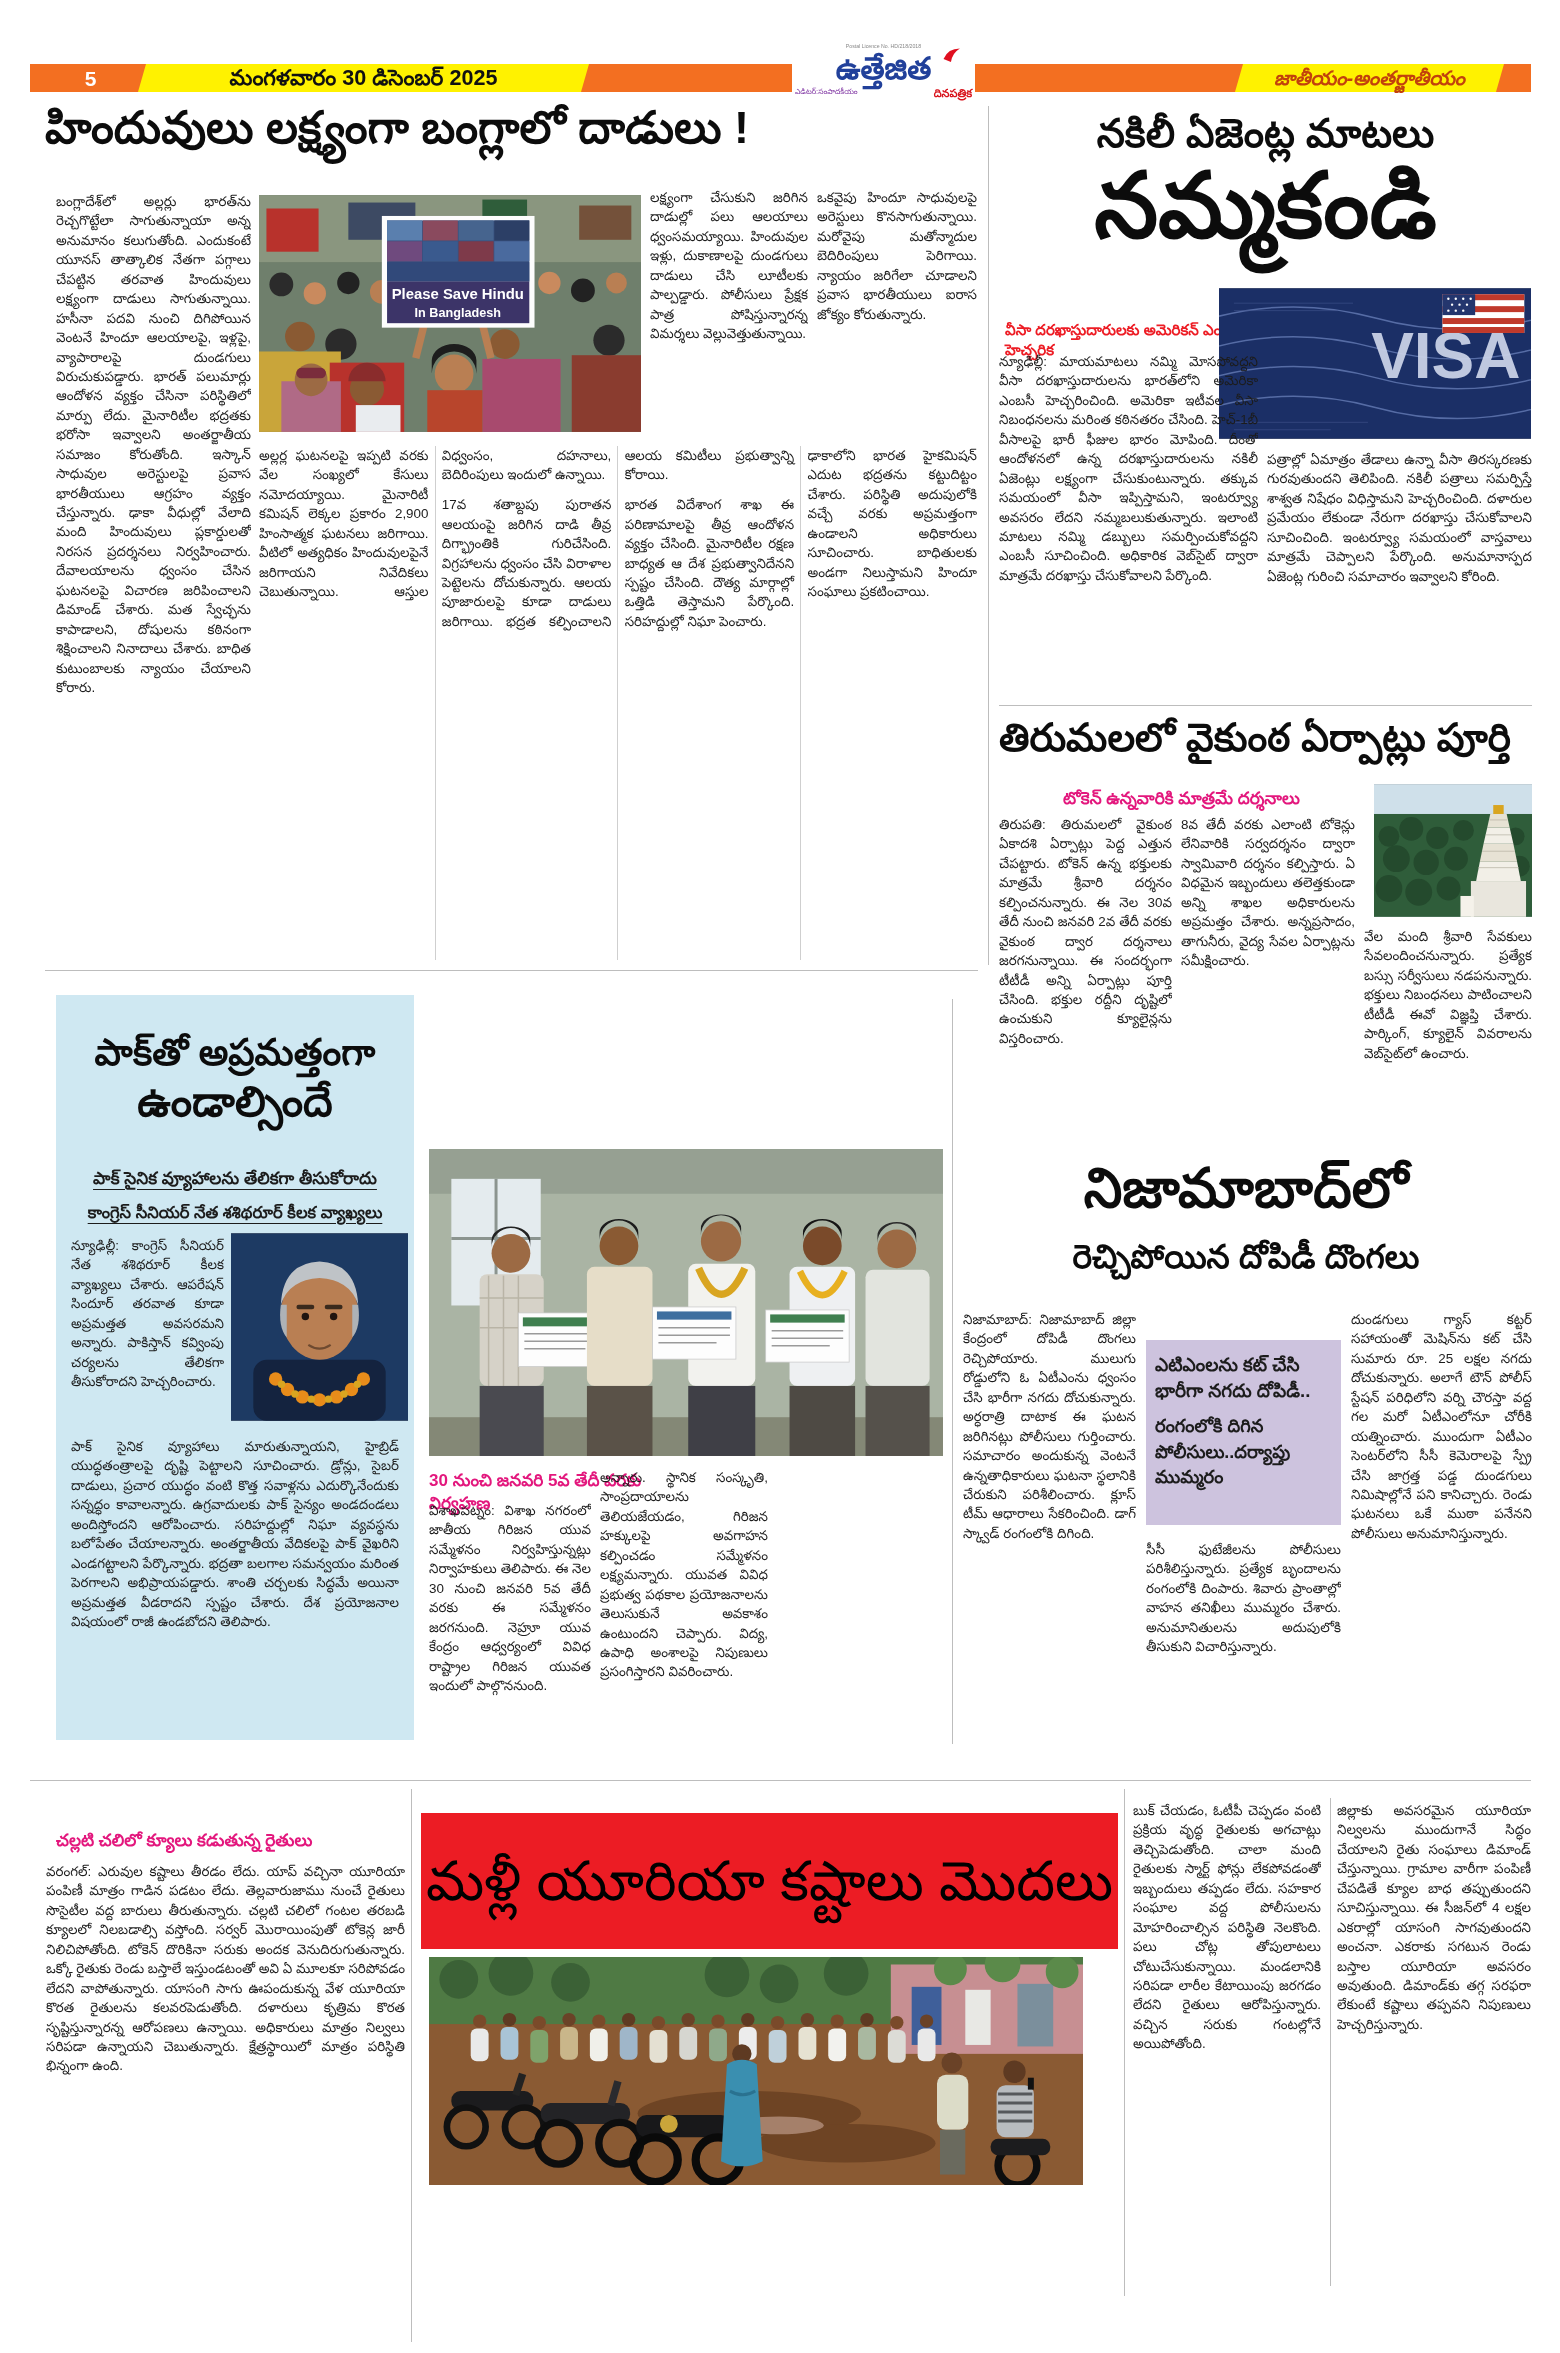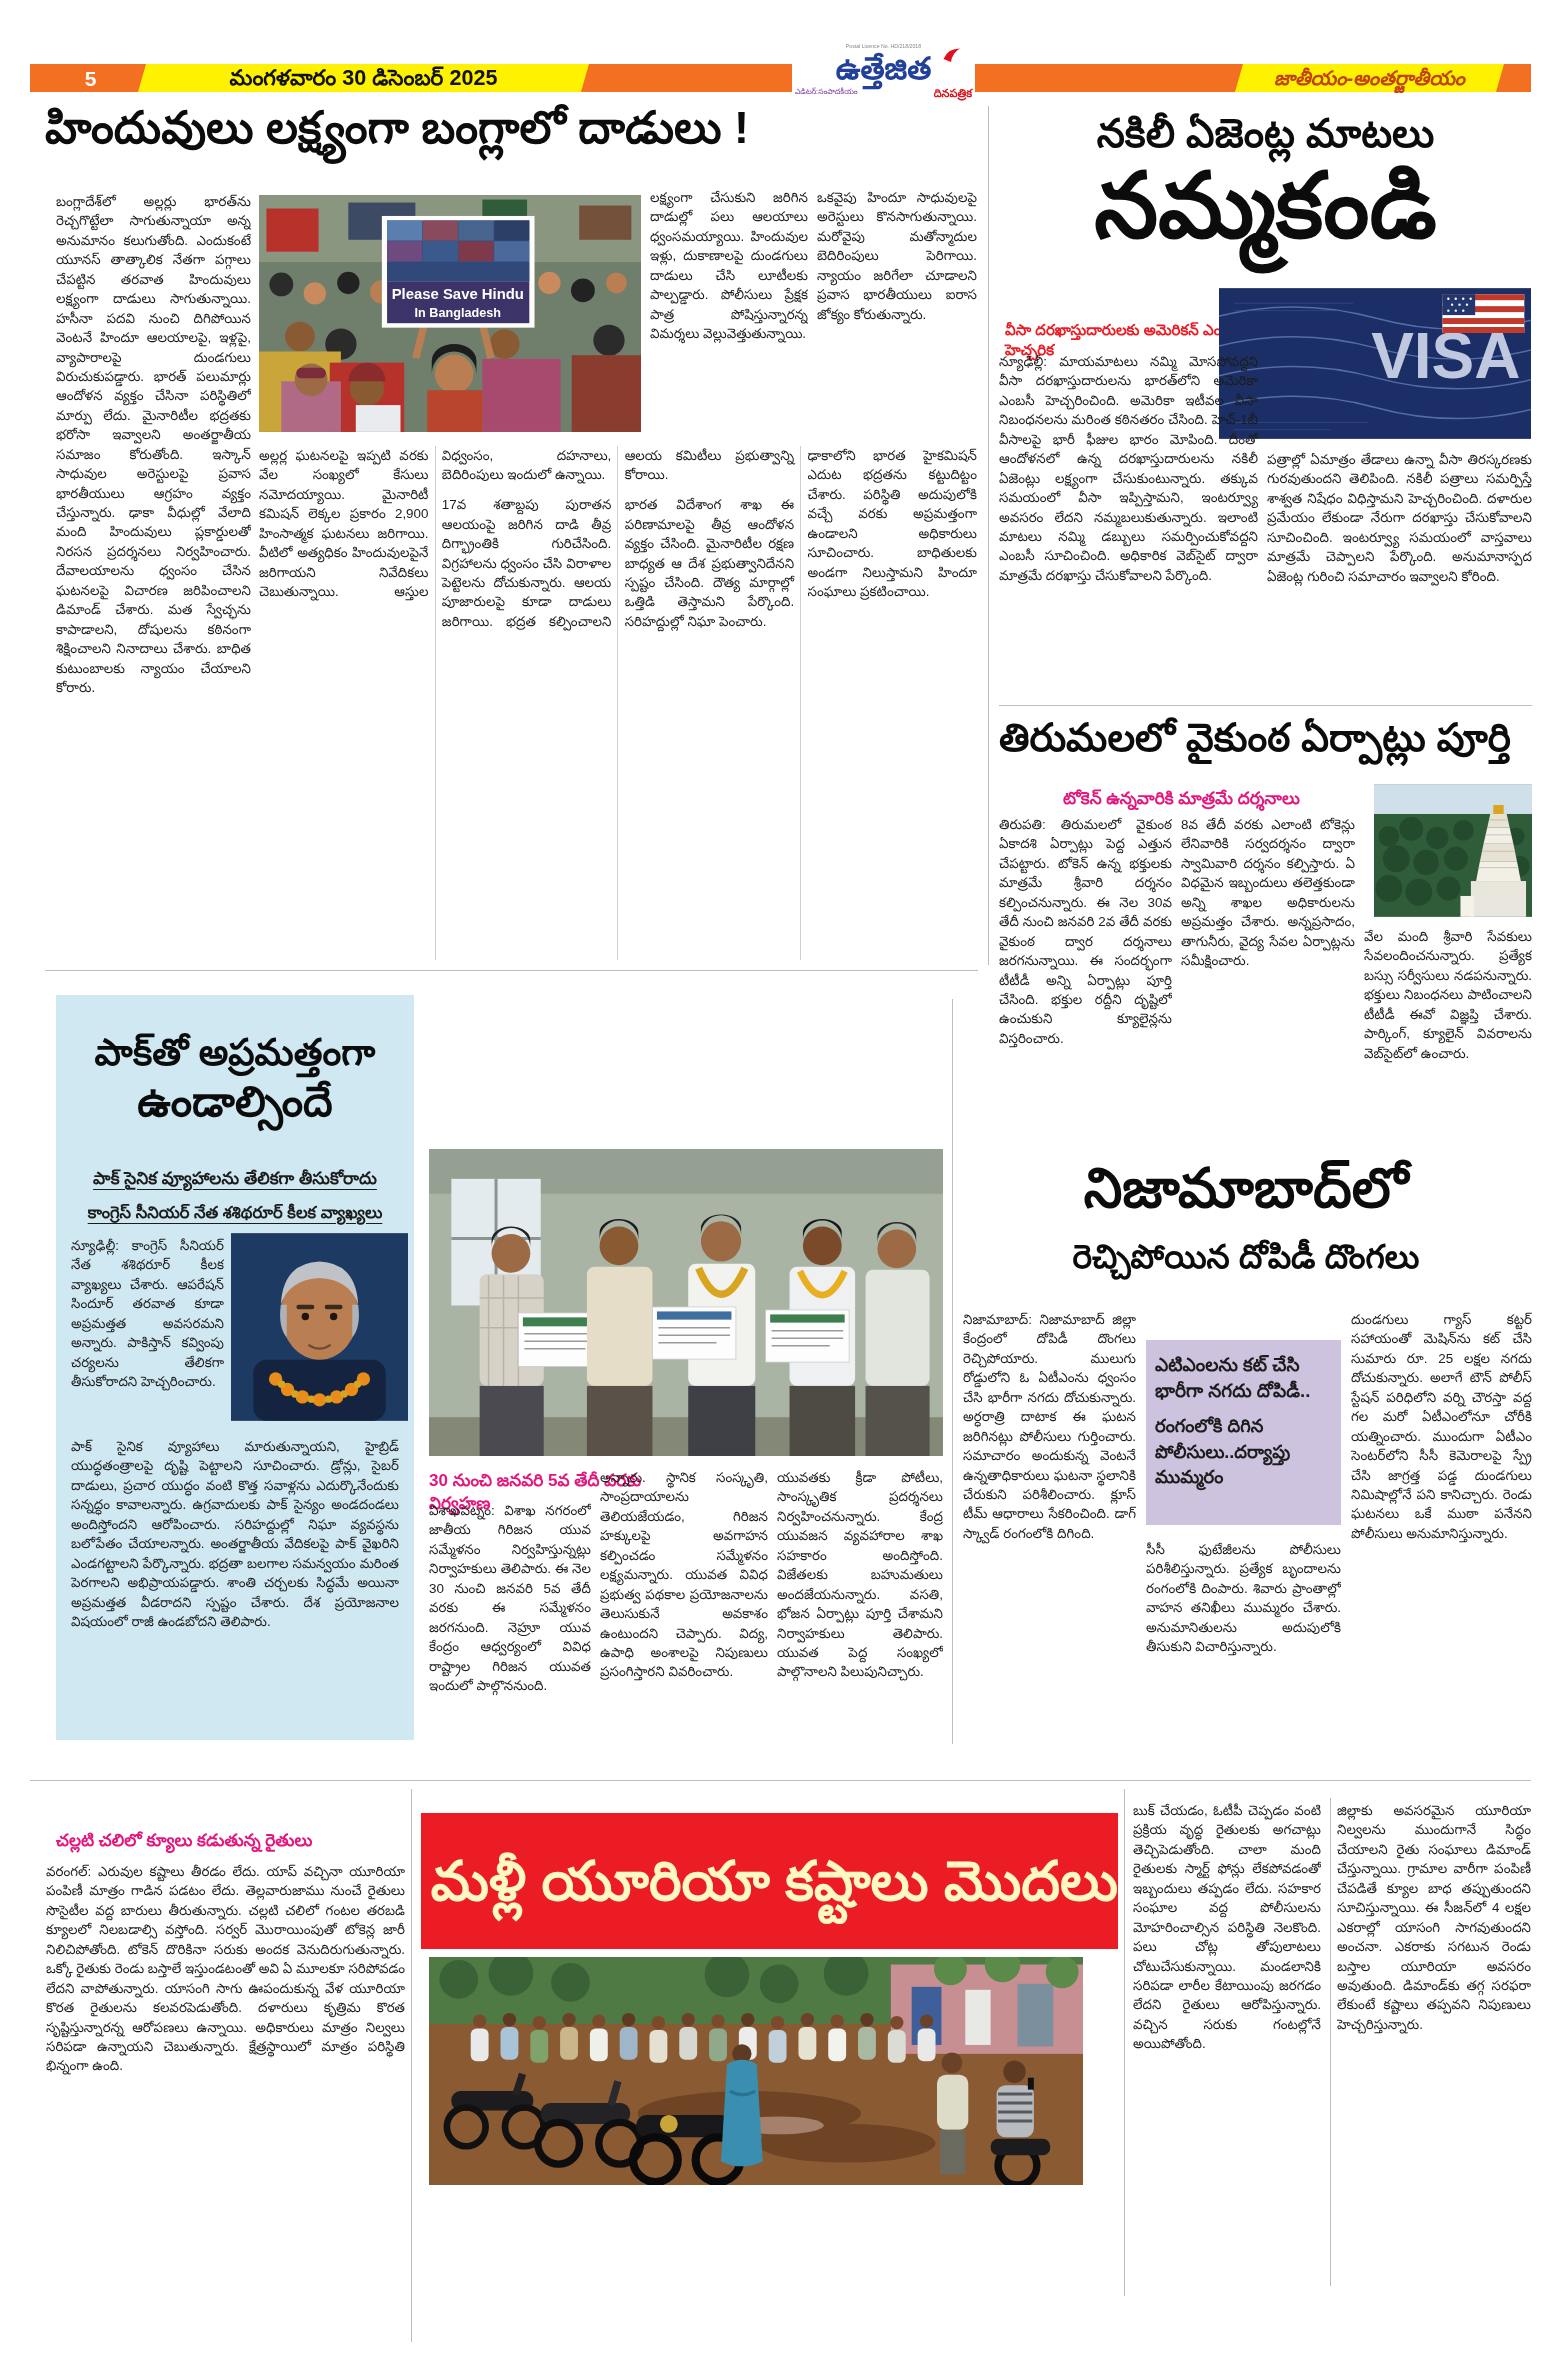--- a/index.html
+++ b/index.html
@@ -11,21 +11,21 @@
   .center{text-align:center;}
   .pink{color:#e3177d;}
   .red{color:#ed1c24;}
   .rule{background:#bdbdbd;}
   .cols4{column-count:4;column-gap:13.4px;column-rule:0.7px solid #cfcfcf;}
   .cols4 p{margin:0 0 10.4px 0;}
   .photo{overflow:hidden;background:#888;}
   .photo svg{display:block;}
   .bluebox{background:#cfe8f2;}
   .lavbox{background:#cdc3de;}
-  .banner-red{background:#ec1c24;color:#fef9c3;font-weight:bold;text-align:right;}
+  .banner-red{background:#ec1c24;color:#000000;font-weight:normal;text-align:center;}
   .underln{text-decoration:underline;text-underline-offset:4.5px;}
 </style>
 </head>
 <body>
 
 <div id="page">
 
   <div class="abs" style="left:30px;top:64px;width:1501px;height:28px;background:#f36f21;"></div>
   <div class="abs" style="left:72px;top:66px;width:37px;height:25px;color:#fff;font-weight:bold;font-size:21px;text-align:center;line-height:25px;">5</div>
   <div class="abs" style="left:142px;top:64px;width:443px;height:28px;background:#fff200;transform:skewX(-16deg);"></div>
@@ -327,21 +327,20 @@
         <rect x="586" y="162" width="86" height="156" rx="10" fill="#e2e4de"></rect>
         <rect x="586" y="318" width="86" height="94" fill="#55514b"></rect>
       </g>
     </svg>
   </div>
 
   <div class="abs pink" style="left:429px;top:1471px;width:253px;font-size:17px;font-weight:bold;">30 నుంచి జనవరి 5వ తేదీ వరకు నిర్వహణ</div>
 
   <div class="abs txt" style="left:429px;top:1501px;width:162px;height:236px;">విశాఖపట్నం: విశాఖ నగరంలో జాతీయ గిరిజన యువ సమ్మేళనం నిర్వహిస్తున్నట్లు నిర్వాహకులు తెలిపారు. ఈ నెల 30 నుంచి జనవరి 5వ తేదీ వరకు ఈ సమ్మేళనం జరగనుంది. నెహ్రూ యువ కేంద్రం ఆధ్వర్యంలో వివిధ రాష్ట్రాల గిరిజన యువత ఇందులో పాల్గొననుంది.</div>
   <div class="abs txt" style="left:600px;top:1468px;width:168px;height:268px;">అన్నారు. స్థానిక సంస్కృతి, సాంప్రదాయాలను తెలియజేయడం, గిరిజన హక్కులపై అవగాహన కల్పించడం సమ్మేళనం లక్ష్యమన్నారు. యువత వివిధ ప్రభుత్వ పథకాల ప్రయోజనాలను తెలుసుకునే అవకాశం ఉంటుందని చెప్పారు. విద్య, ఉపాధి అంశాలపై నిపుణులు ప్రసంగిస్తారని వివరించారు.</div>
-  <div class="abs txt" style="left:777px;top:1468px;width:166px;height:268px;">యువతకు క్రీడా పోటీలు, సాంస్కృతిక ప్రదర్శనలు నిర్వహించనున్నారు. కేంద్ర యువజన వ్యవహారాల శాఖ సహకారం అందిస్తోంది. విజేతలకు బహుమతులు అందజేయనున్నారు. వసతి, భోజన ఏర్పాట్లు పూర్తి చేశామని నిర్వాహకులు తెలిపారు. యువత పెద్ద సంఖ్యలో పాల్గొనాలని పిలుపునిచ్చారు.</div>
 
   <div class="abs rule" style="left:952px;top:999px;width:0.7px;height:745px;"></div>
 
   <div class="abs hl center" style="left:961px;top:1160px;width:570px;font-size:55px;">నిజామాబాద్‌లో</div>
   <div class="abs hl center" style="left:961px;top:1240px;width:570px;font-size:33px;">రెచ్చిపోయిన దోపిడీ దొంగలు</div>
 
   <div class="abs txt" style="left:963px;top:1310px;width:173px;height:432px;">నిజామాబాద్: నిజామాబాద్ జిల్లా కేంద్రంలో దోపిడీ దొంగలు రెచ్చిపోయారు. ములుగు రోడ్డులోని ఓ ఏటీఎంను ధ్వంసం చేసి భారీగా నగదు దోచుకున్నారు. అర్ధరాత్రి దాటాక ఈ ఘటన జరిగినట్లు పోలీసులు గుర్తించారు. సమాచారం అందుకున్న వెంటనే ఉన్నతాధికారులు ఘటనా స్థలానికి చేరుకుని పరిశీలించారు. క్లూస్ టీమ్ ఆధారాలు సేకరించింది. డాగ్ స్క్వాడ్ రంగంలోకి దిగింది.</div>
 
   <div class="abs lavbox" style="left:1146px;top:1340px;width:195px;height:185px;padding:12px 9px;box-sizing:border-box;text-align:left;">
     <div style="font-size:18.6px;font-weight:bold;line-height:1.4;margin-bottom:10.4px;">ఎటిఎంలను కట్ చేసి భారీగా నగదు దోపిడీ..</div>

